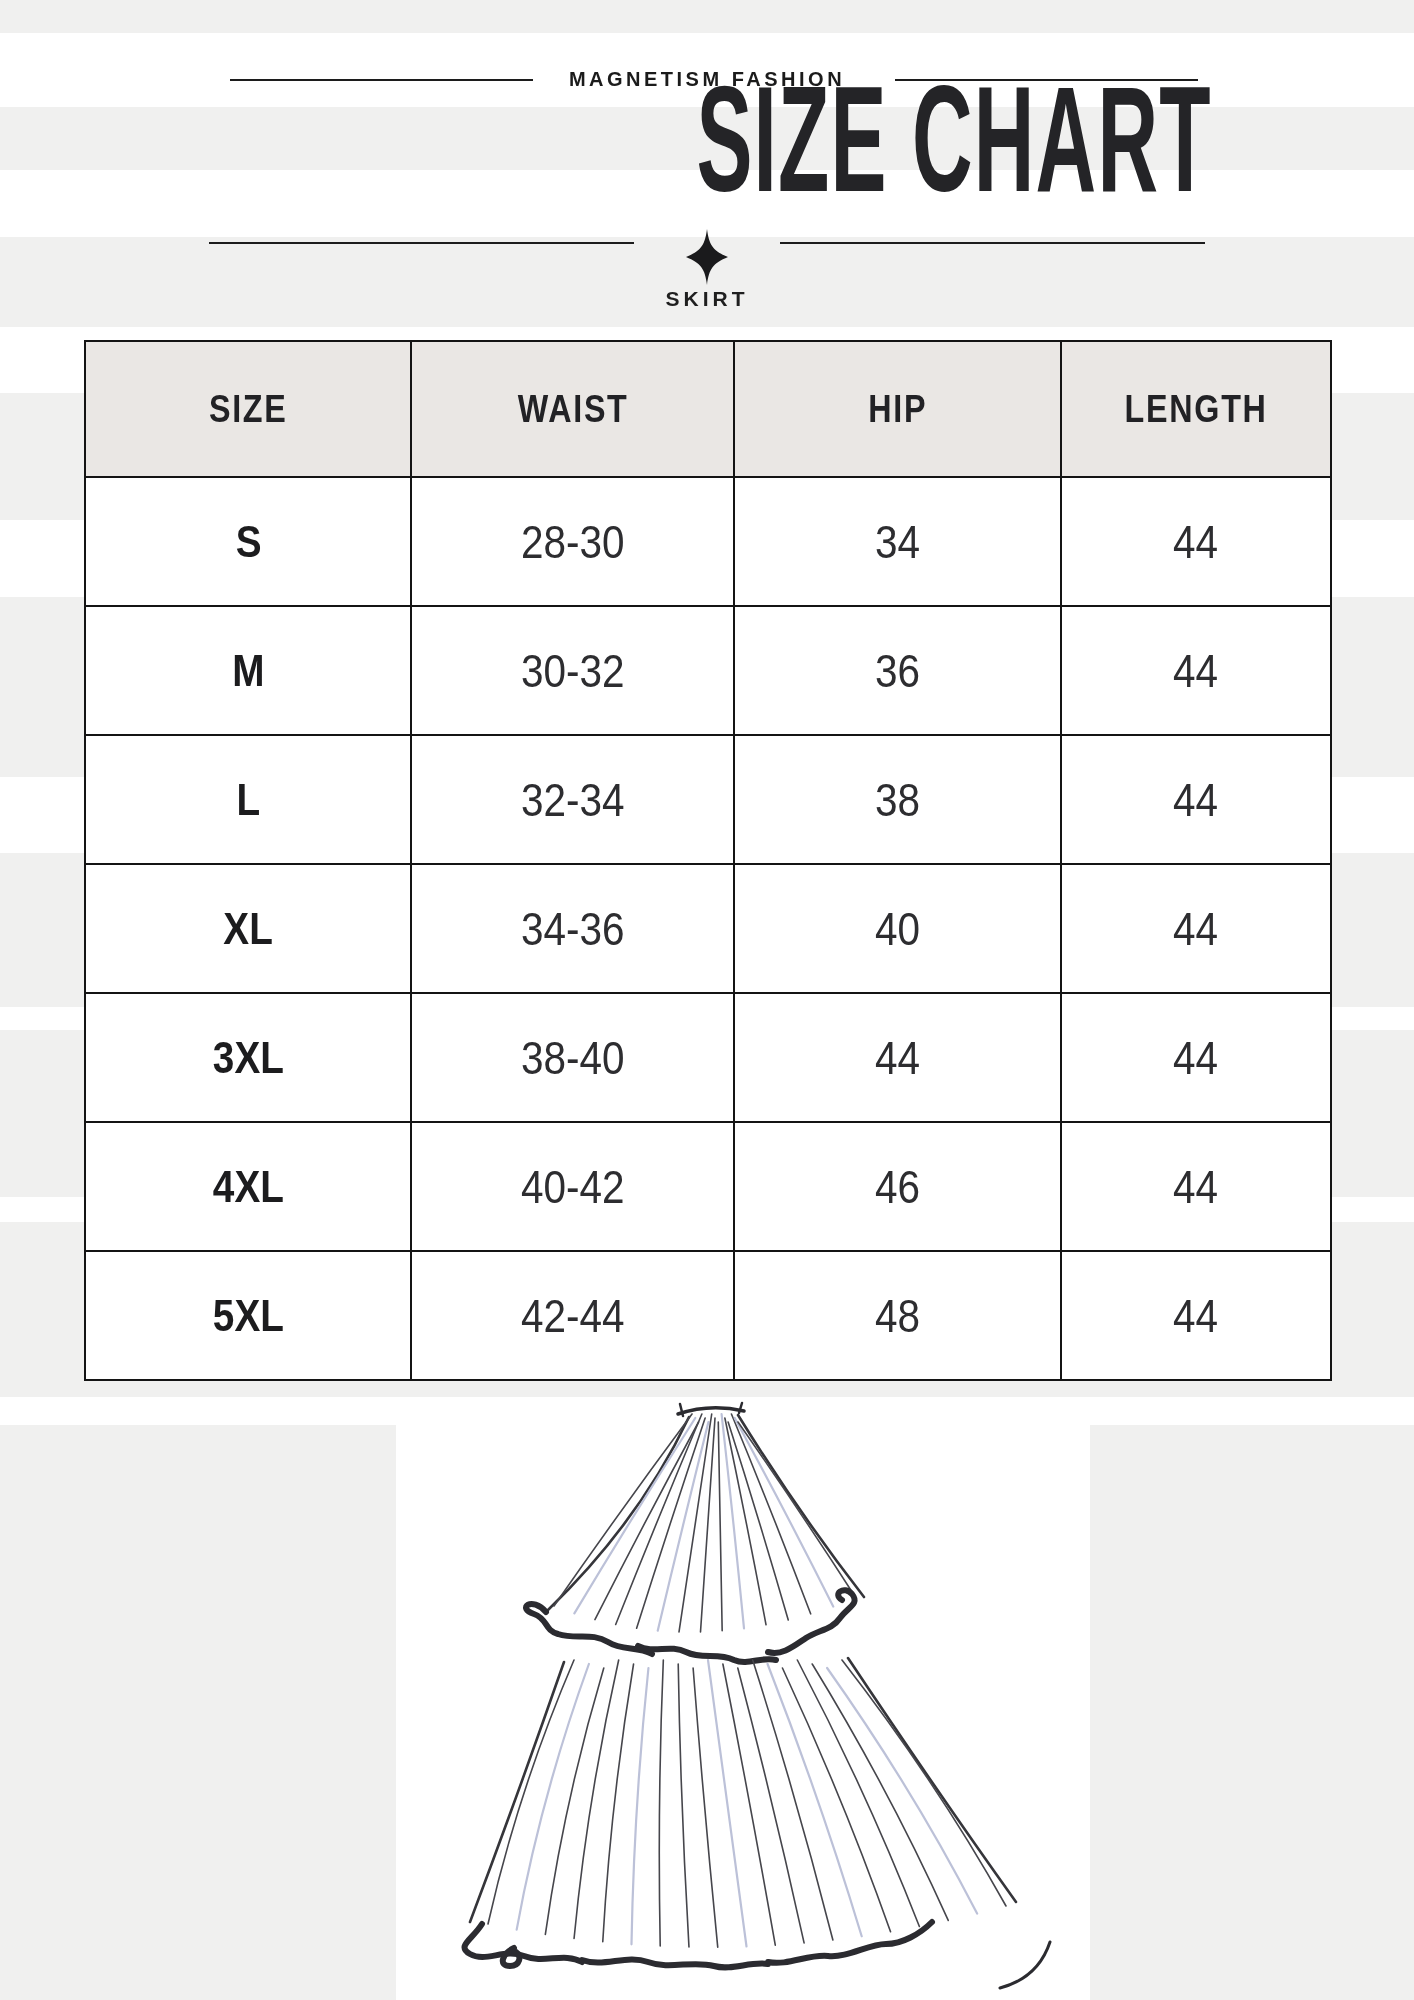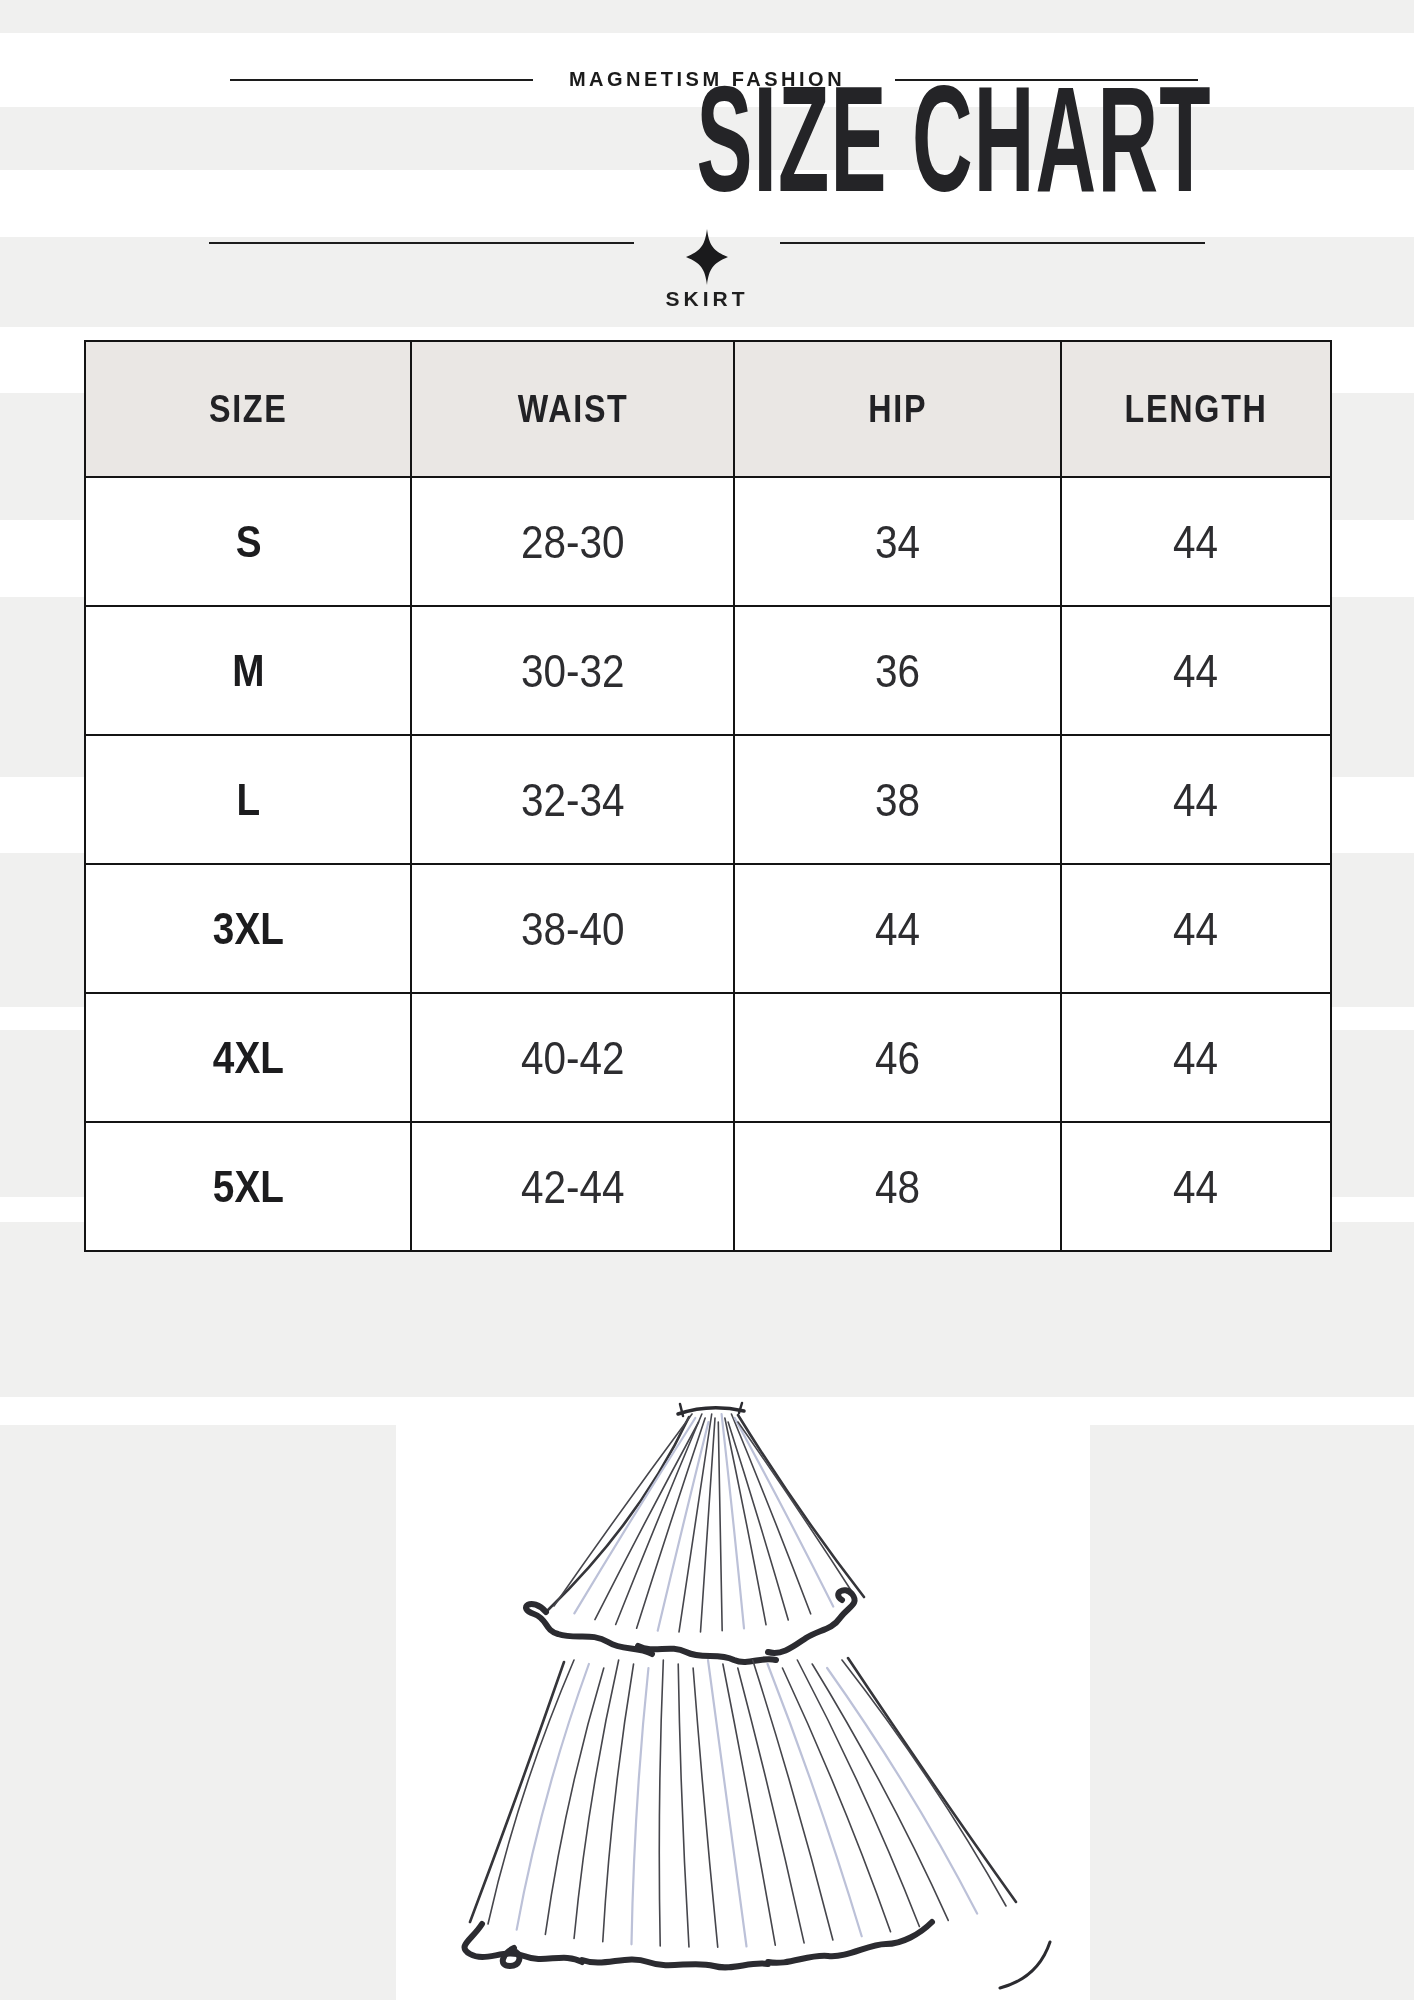--- a/index.html
+++ b/index.html
@@ -121,20 +121,26 @@
         <tr>
           <td class="size"><span class="cond">M</span></td>
           <td><span class="cond">30-32</span></td>
           <td><span class="cond">36</span></td>
           <td><span class="cond">44</span></td>
         </tr>
         <tr>
           <td class="size"><span class="cond">L</span></td>
           <td><span class="cond">32-34</span></td>
           <td><span class="cond">38</span></td>
+          <td><span class="cond">44</span></td>
+        </tr>
+        <tr>
+          <td class="size"><span class="cond">XL</span></td>
+          <td><span class="cond">34-36</span></td>
+          <td><span class="cond">40</span></td>
           <td><span class="cond">44</span></td>
         </tr>
         <tr>
           <td class="size"><span class="cond">3XL</span></td>
           <td><span class="cond">38-40</span></td>
           <td><span class="cond">44</span></td>
           <td><span class="cond">44</span></td>
         </tr>
         <tr>
           <td class="size"><span class="cond">4XL</span></td>

